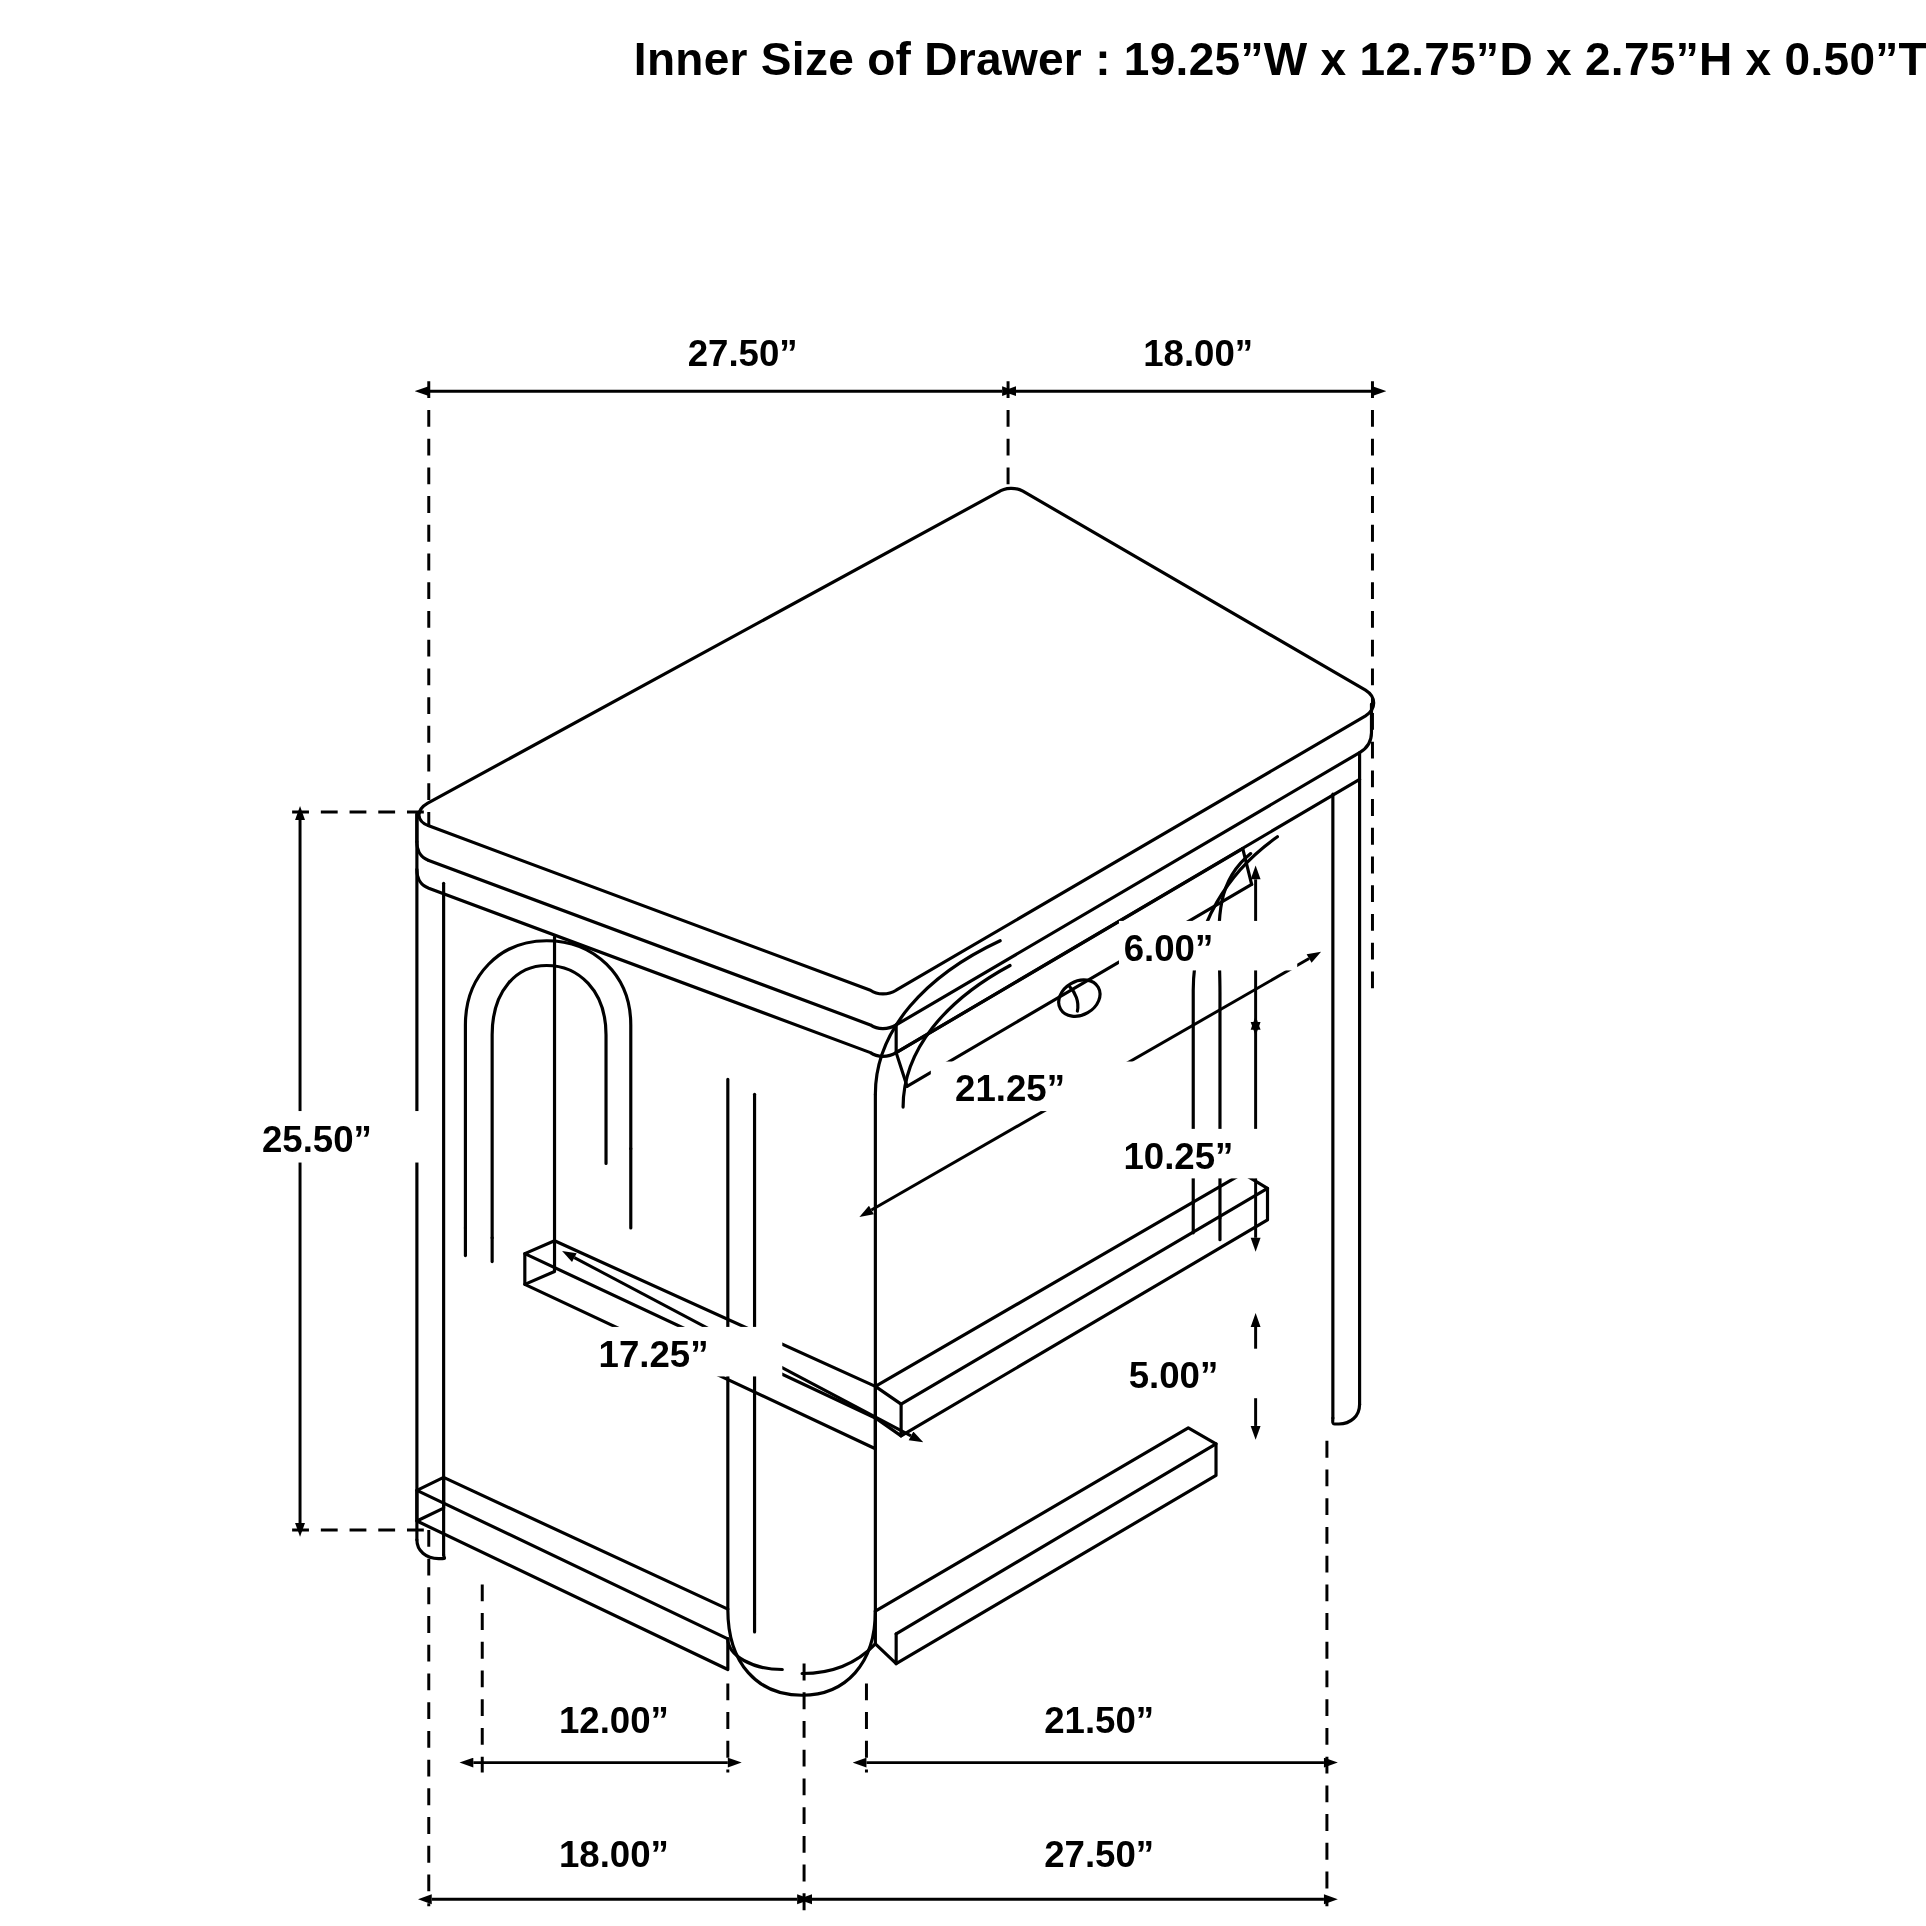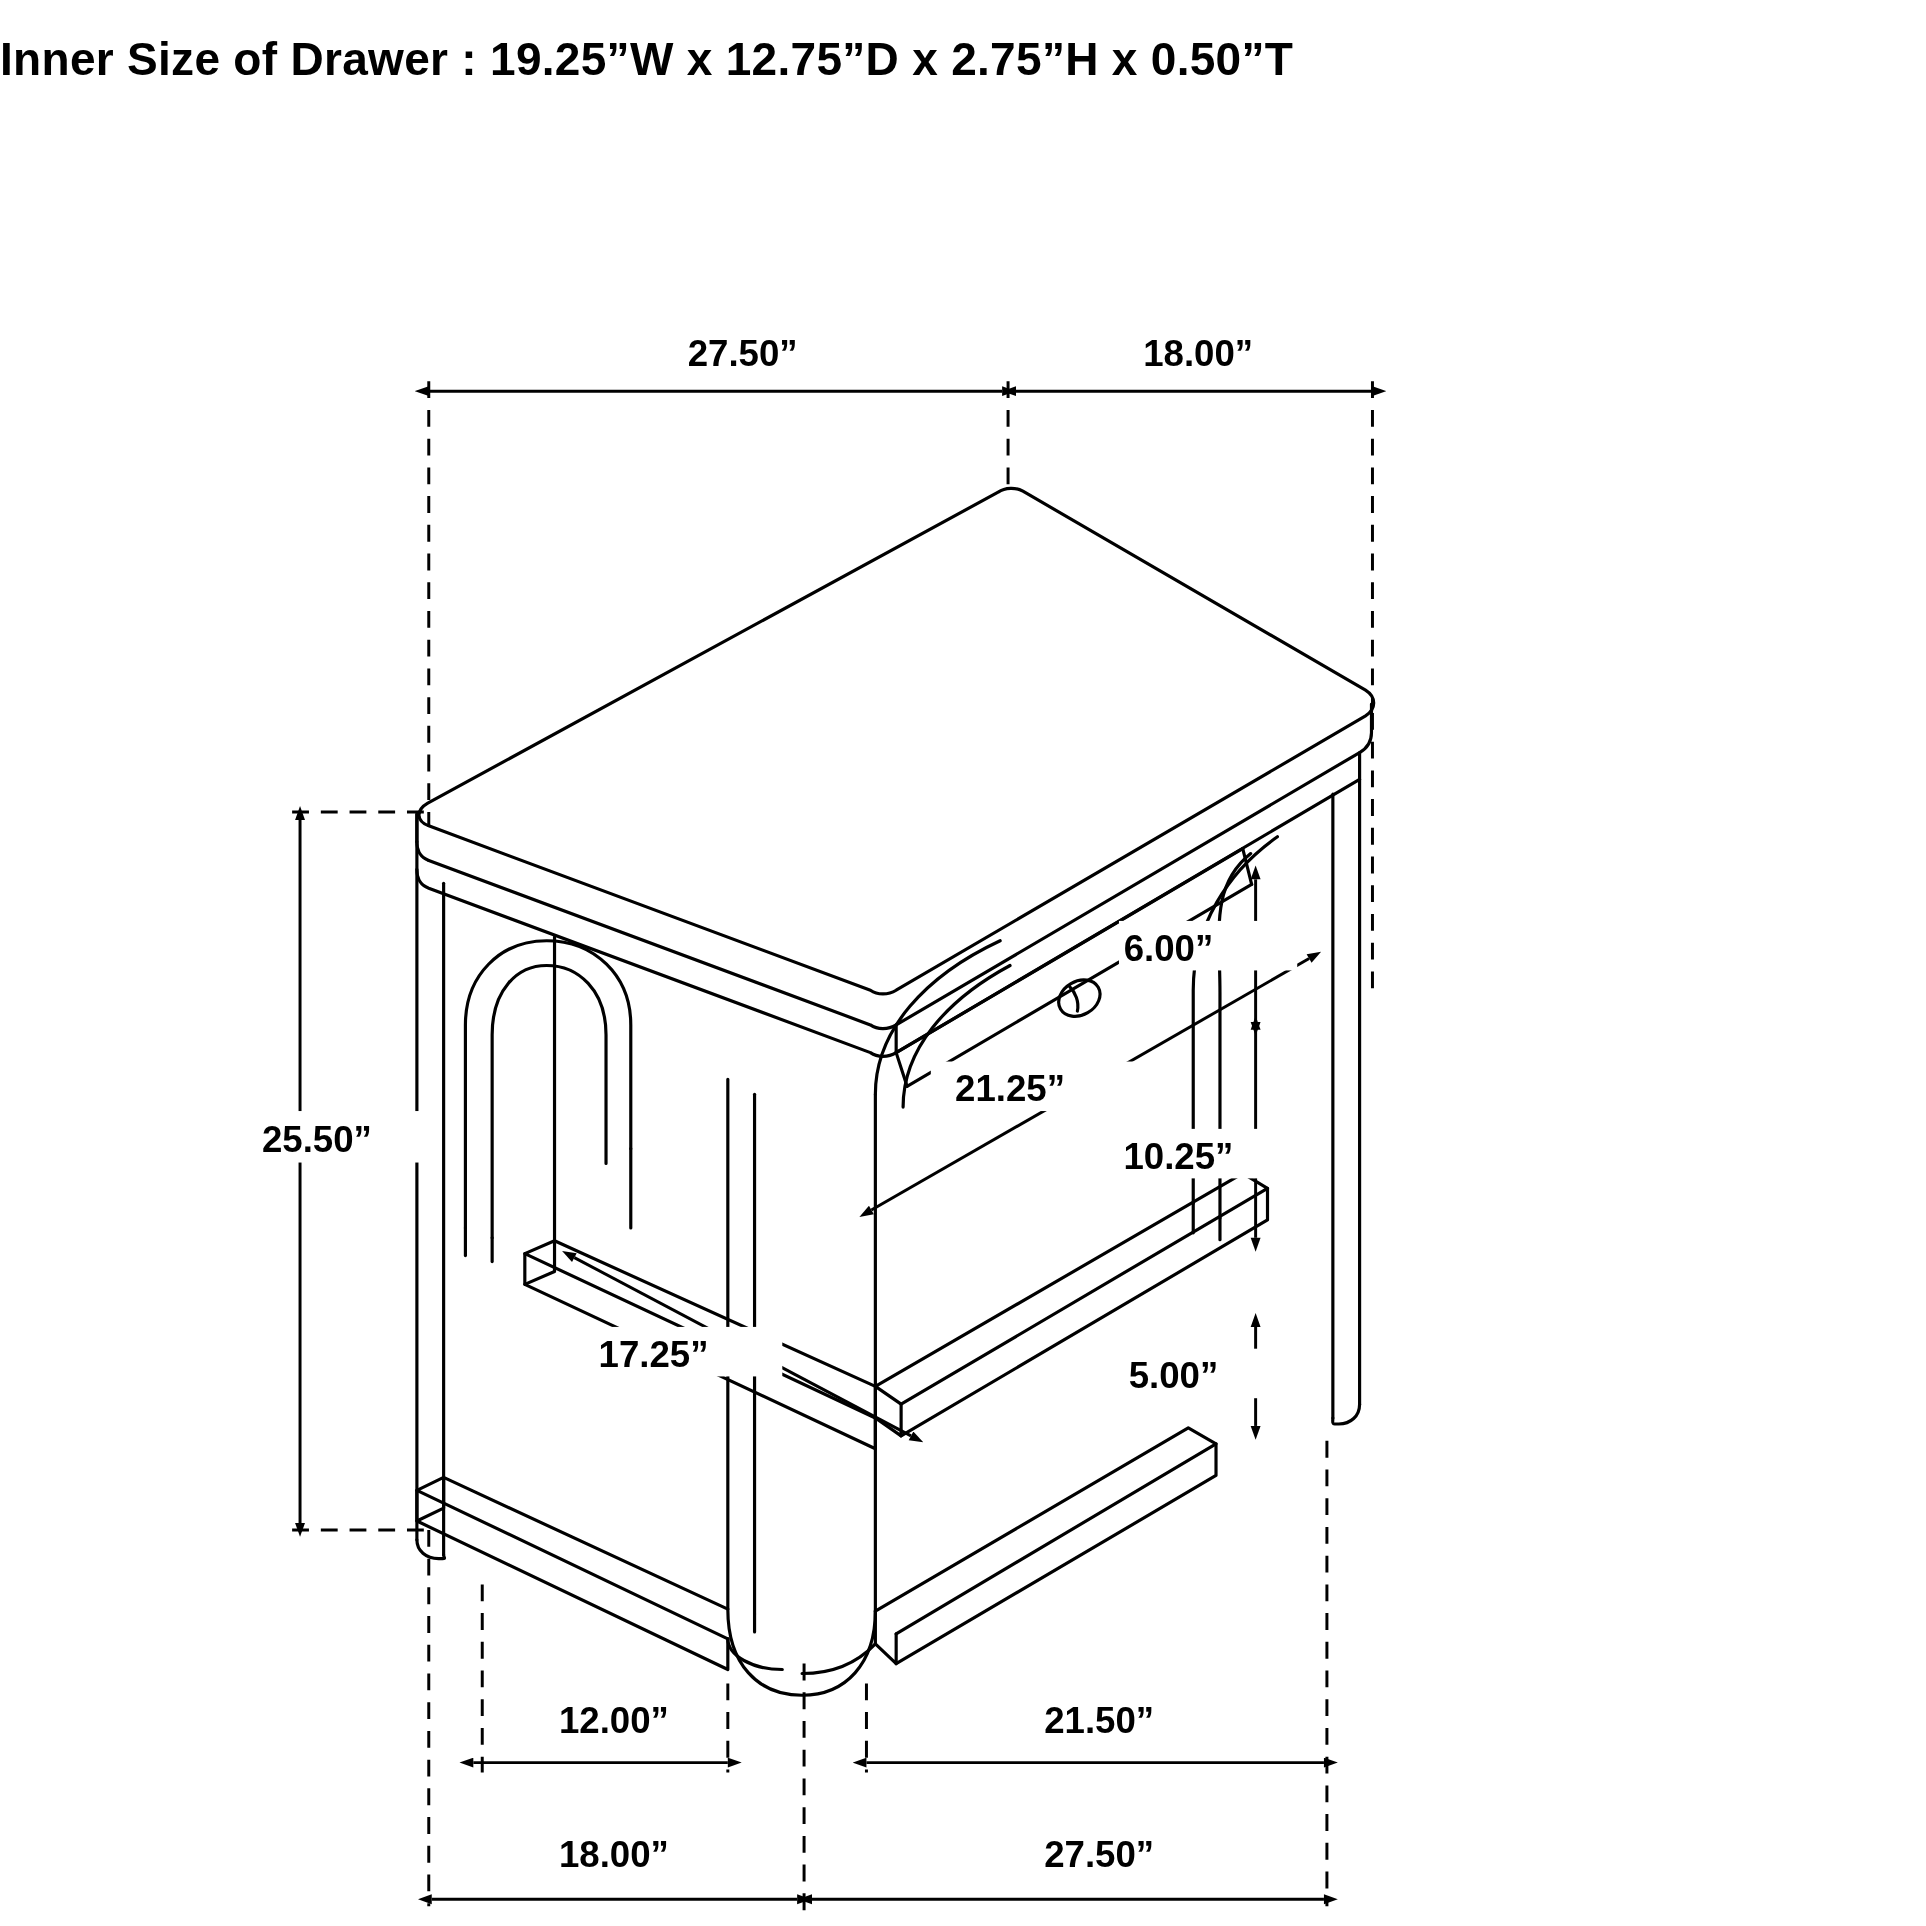--- a/index.html
+++ b/index.html
@@ -18,21 +18,21 @@
     position: absolute;
     left: 0; top: 0;
     width: 1927px;
     height: 1927px;
   }
   .title {
     position: absolute;
     left: 0;
     top: 32px;
     width: 1927px;
-    text-align: left;
+    text-align: right;
     font-size: 46px;
     font-weight: bold;
     color: #000000;
     letter-spacing: 0.3px;
     white-space: nowrap;
   }
   svg.drawing {
     position: absolute;
     left: 0;
     top: 0;

